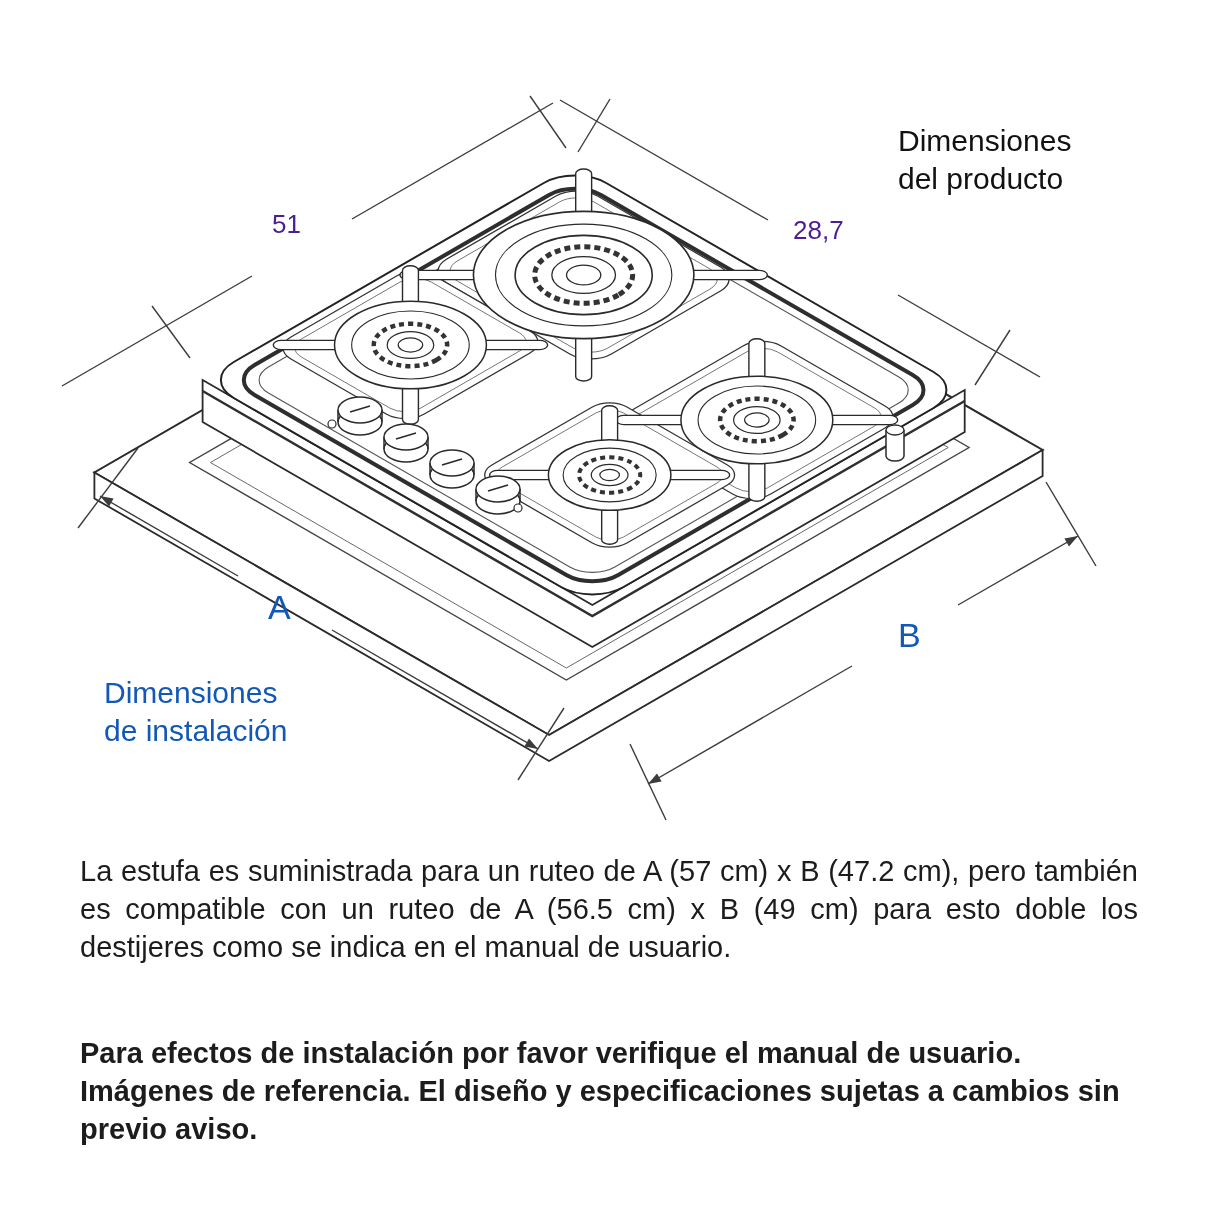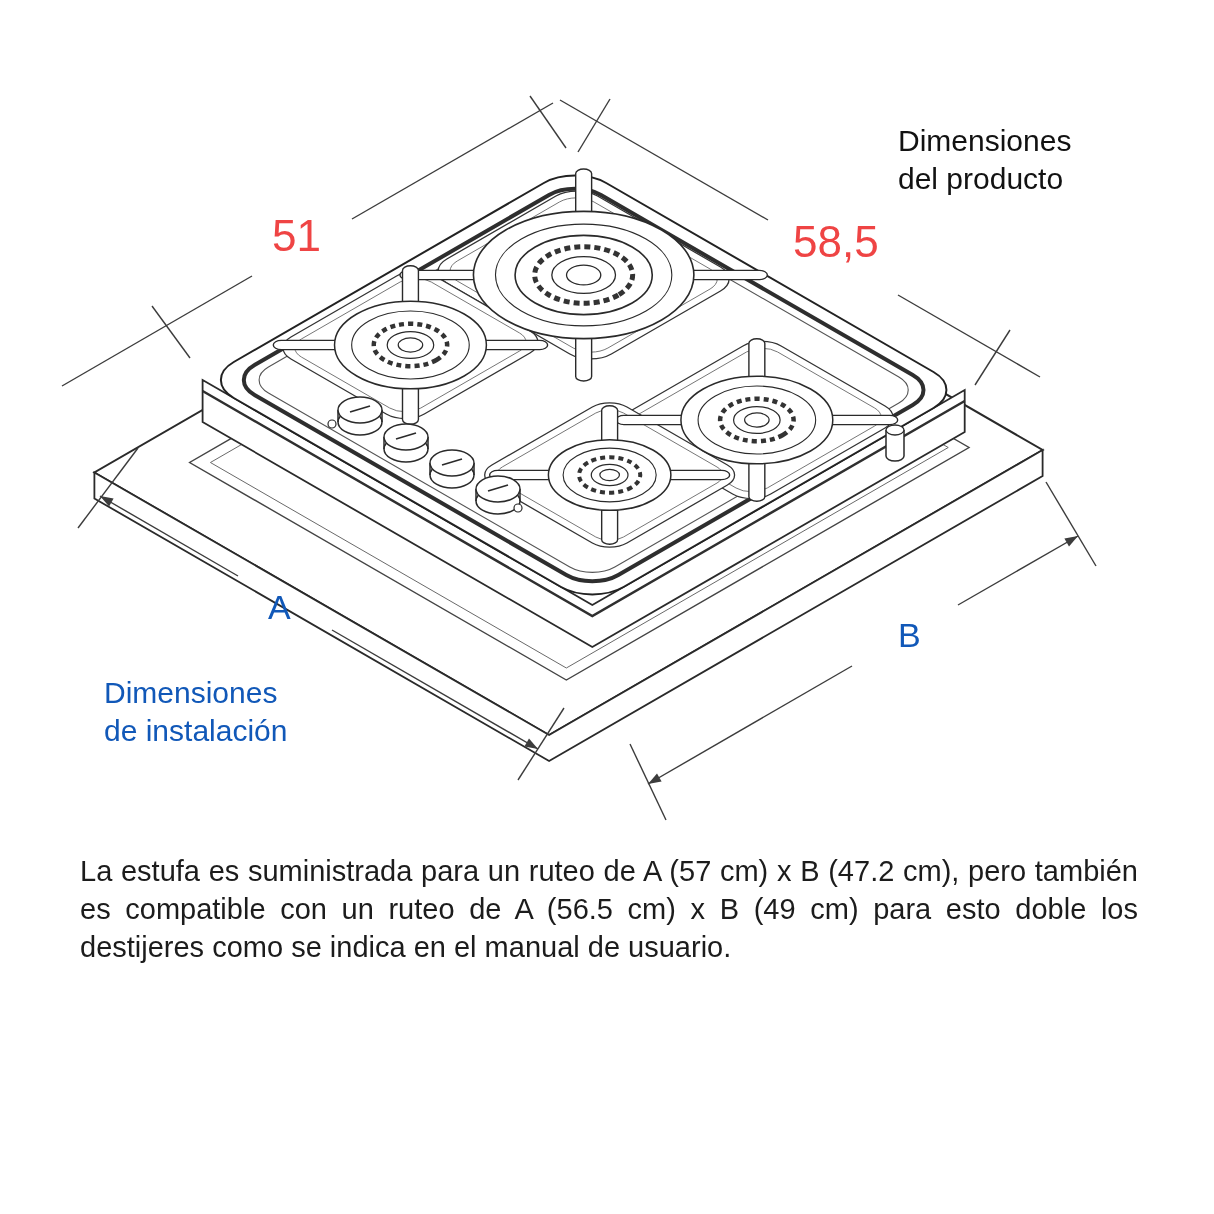--- a/index.html
+++ b/index.html
@@ -1,21 +1,21 @@
 <!DOCTYPE html>
 <html><head>
 <meta charset="utf-8">
 <style>
   html,body{margin:0;padding:0;background:#fff;}
   .page{position:relative;width:1214px;height:1214px;background:#fff;overflow:hidden;
         font-family:Liberation Sans, sans-serif;color:#161616;}
   svg{position:absolute;top:0;left:0;}
   svg *{vector-effect:non-scaling-stroke;}
   .lbl{position:absolute;white-space:pre-line;line-height:1.25;}
-  .lbl-dim{font-size:44px;color:#ef4444;}
+  .lbl-dim{font-size:26px;color:#4c1d95;}
   .lbl-txt{font-size:30px;color:#121212;}
   .lbl-blue{color:#1158b8;}
   .lbl-ab{font-size:34px;color:#1158b8;}
   .para{position:absolute;left:80px;font-size:29px;line-height:38px;color:#1c1c1c;}
   .para-justify{width:1058px;text-align:justify;}
   .para-bold{width:1046px;font-weight:bold;}
 </style>
 </head>
 <body>
 
@@ -176,21 +176,22 @@
         <line x1="1046" y1="482" x2="1096" y2="566"></line>
         <polygon points="648,784 661.6,781.4 657,773.6" fill="#3c3c3c" stroke="none"></polygon>
         <polygon points="1078,536 1069,546.4 1064.4,538.6" fill="#3c3c3c" stroke="none"></polygon>
       </g>
     </g>
   </svg>
 
   <div class="lbl lbl-txt" style="left:898px;top:122px;width:220px;">Dimensiones
 del producto</div>
   <div class="lbl lbl-dim" style="left:272px;top:208px;">51</div>
-  <div class="lbl lbl-dim" style="left:793px;top:214px;">58,5</div>
+  <div class="lbl lbl-dim" style="left:793px;top:214px;">28,7</div>
   <div class="lbl lbl-ab" style="left:268px;top:586px;">A</div>
   <div class="lbl lbl-ab" style="left:898px;top:614px;">B</div>
   <div class="lbl lbl-txt lbl-blue" style="left:104px;top:674px;width:260px;">Dimensiones
 de instalación</div>
 
   <div class="para para-justify" style="top:852px;">La estufa es suministrada para un ruteo de A (57 cm) x B (47.2 cm), pero también es compatible con un ruteo de A (56.5 cm) x B (49 cm) para esto doble los destijeres como se indica en el manual de usuario.</div>
+  <div class="para para-bold" style="top:1034px;">Para efectos de instalación por favor verifique el manual de usuario. Imágenes de referencia. El diseño y especificaciones sujetas a cambios sin previo aviso.</div>
 
 </div>
 
 </body></html>

